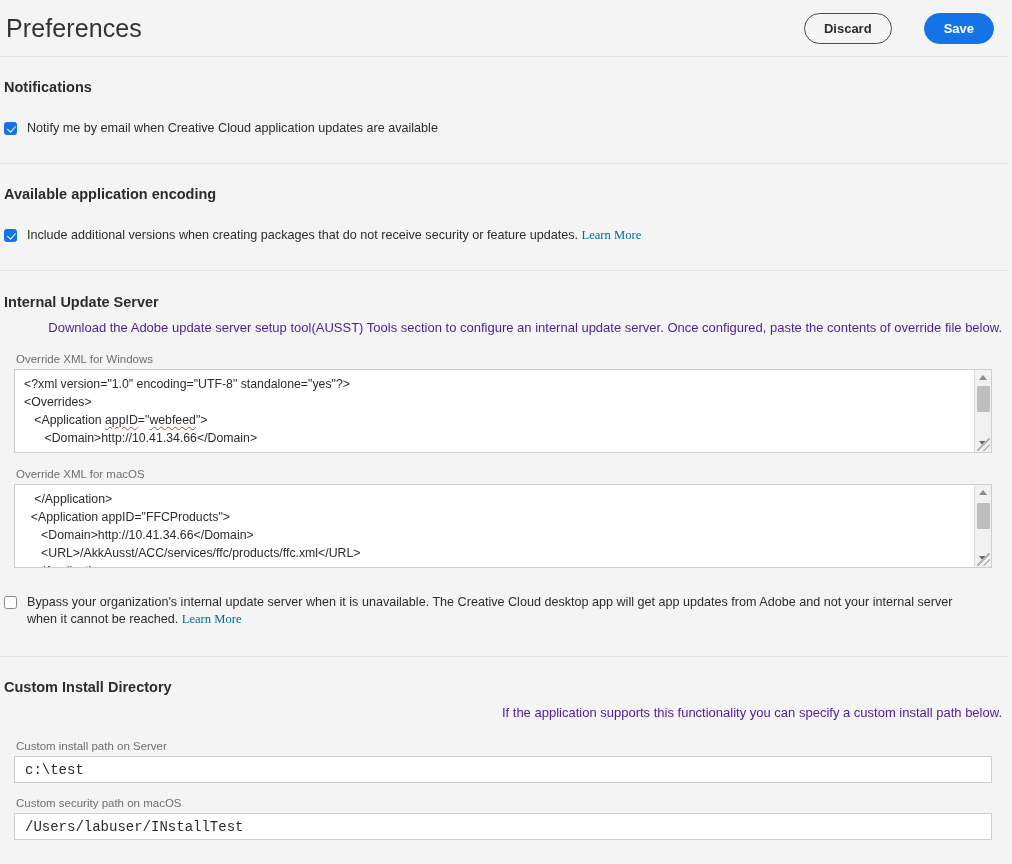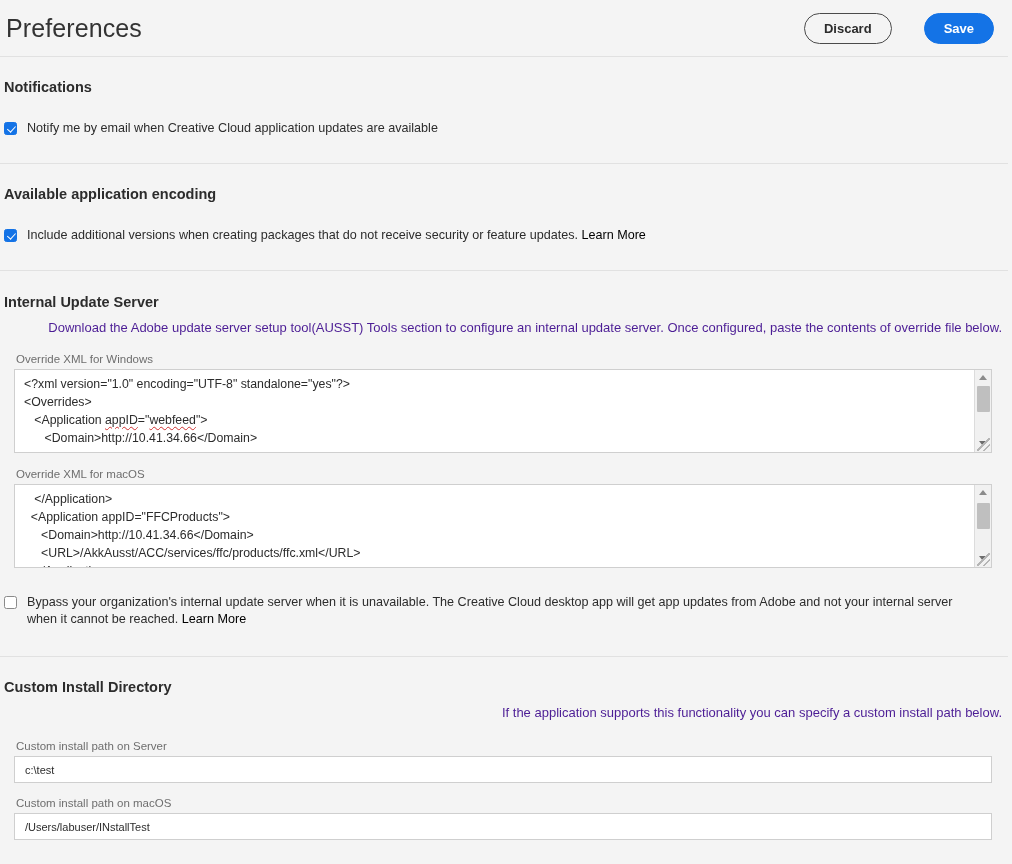--- a/index.html
+++ b/index.html
@@ -117,23 +117,24 @@
   .cb.unchecked {
     background: #ffffff;
     border: 1.4px solid #8a8a8a;
   }
   .check-label {
     font-size: 12.6px;
     color: #2c2c2c;
     line-height: 1.42;
   }
   .link {
-    color: #000000;
+    color: #0369a1;
     text-decoration: none;
     cursor: pointer;
+    font-family: Liberation Serif, serif;
   }
 
   
   .field-label {
     font-size: 11.5px;
     color: #6e6e6e;
     padding-left: 14px;
     margin-bottom: 4px;
   }
 
@@ -211,23 +212,24 @@
 
   
   .tinput {
     margin: 0 10px 0 12px;
     height: 27px;
     background: #ffffff;
     border: 1px solid #cfcfcf;
     display: flex;
     align-items: center;
     padding: 0 10px;
-    font-size: 11px;
+    font-size: 14px;
     color: #2c2c2c;
     cursor: text;
+    font-family: Liberation Mono, monospace;
   }
 </style>
 </head>
 <body>
 
 <div class="header">
   <div class="page-title">Preferences</div>
   <div class="header-actions">
     <button class="btn btn-discard">Discard</button>
     <button class="btn btn-save">Save</button>
@@ -311,15 +313,15 @@
 </div>
 <div class="divider" style="margin-top:27px;"></div>
 
 <div class="section" style="padding-top:22px;">
   <div class="sec-title">Custom Install Directory</div>
   <div class="sec-desc" style="margin-top:9px;">If the application supports this functionality you can specify a custom install path below.</div>
 
   <div class="field-label" style="margin-top:17px;">Custom install path on Server</div>
   <div class="tinput">c:\test</div>
 
-  <div class="field-label" style="margin-top:14px;">Custom install path on macOS</div>
+  <div class="field-label" style="margin-top:14px;">Custom security path on macOS</div>
   <div class="tinput">/Users/labuser/INstallTest</div>
 </div>
 
 </body></html>

